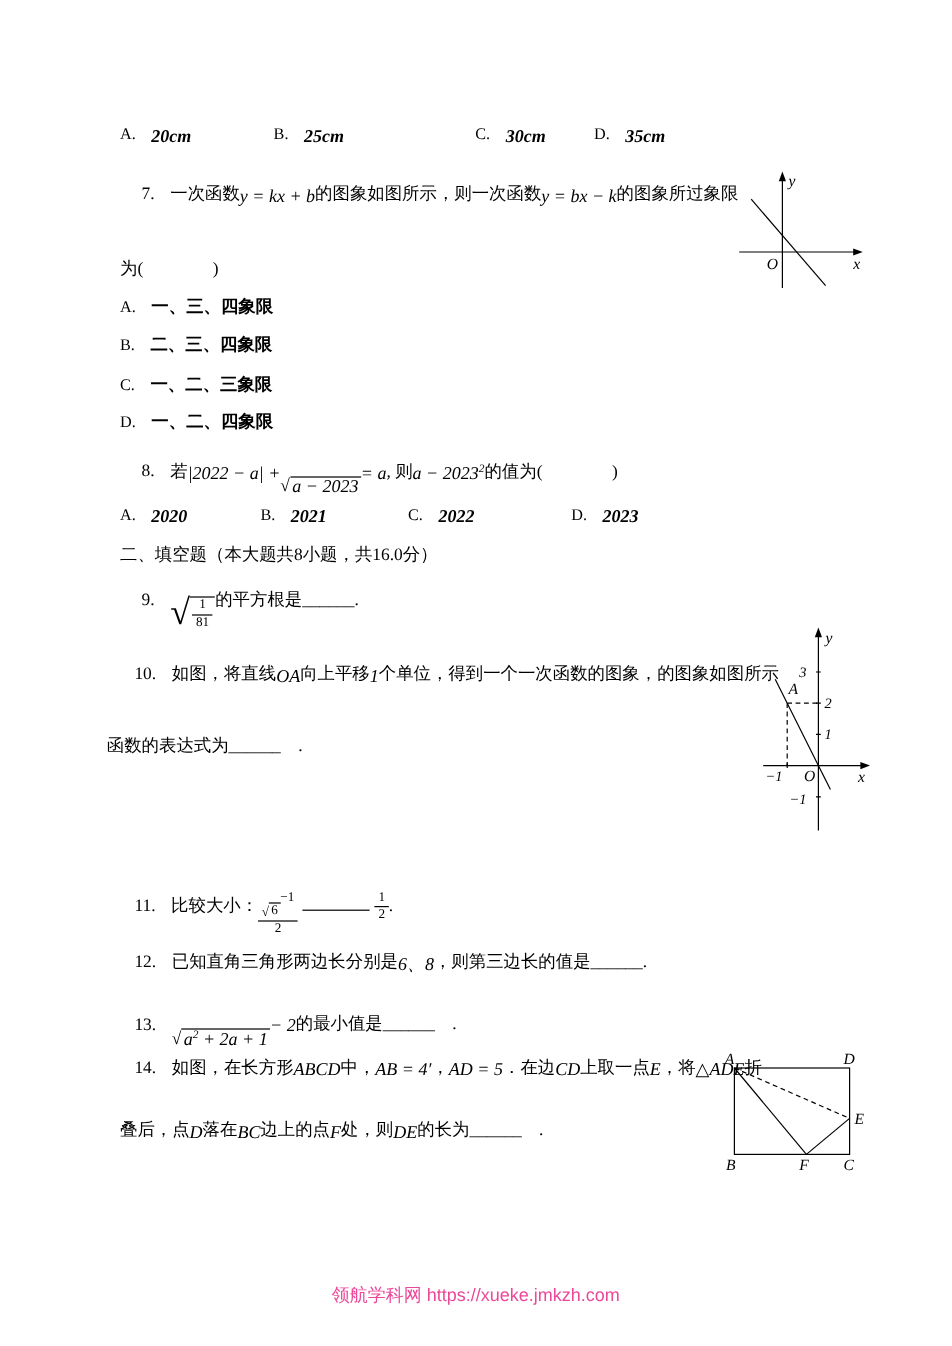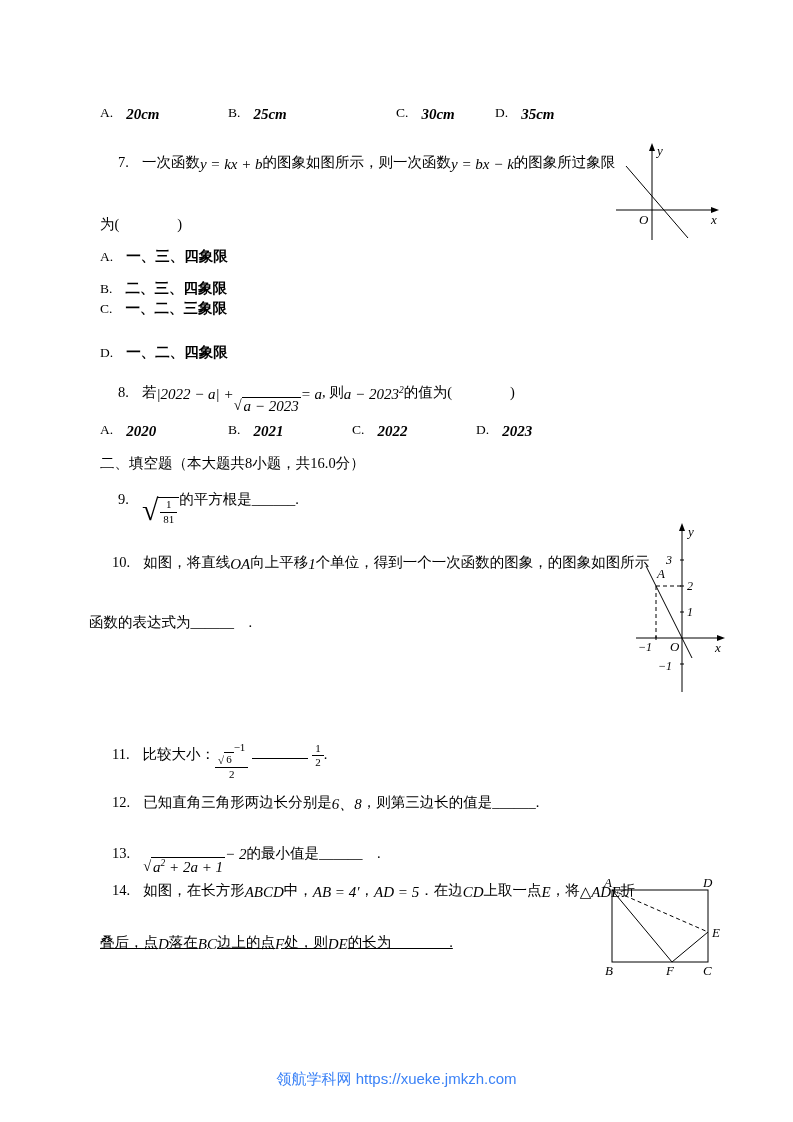--- a/index.html
+++ b/index.html
@@ -18,21 +18,21 @@
   .frac .fnum{display:block;border-bottom:1px solid #000;padding:0 3px;}
   .frac .fden{display:block;padding:0 3px;}
   sup{font-size:9.5px;}
   .blankline{display:inline-block;width:56px;height:13px;border-bottom:1px solid #000;margin:0 4px;}
   .figure{position:absolute;}
   svg line, svg rect{stroke:#000;stroke-width:1;fill:none;}
   svg .dash{stroke-dasharray:4 3;}
   svg polygon{fill:#000;stroke:none;}
   svg text{font-family:"Liberation Serif","DejaVu Serif",serif;font-size:13px;font-style:italic;fill:#000;}
   svg text.small{font-size:12px;}
-  .footer{position:absolute;top:1070px;left:0;width:100%;text-align:center;color:#3b82f6;
+  .footer{position:absolute;top:1070px;left:0;width:100%;text-align:center;color:#ec4899;
           font-size:15px;font-family:"Liberation Sans","DejaVu Sans",sans-serif;}
 </style>
 </head>
 <body>
 
 <div>
 
   <div class="line" style="top:101px;left:100px;">
     <span class="optlabel">A.</span><span class="math optval">20cm</span>
   </div>
@@ -63,38 +63,38 @@
     <text x="99" y="84">x</text>
     <text x="27" y="84">O</text>
   </svg>
 
   <div class="line" style="top:245px;left:100px;">
     <span class="optlabel">A.</span><span class="optval">一、三、四象限</span>
   </div>
   <div class="line" style="top:277px;left:100px;">
     <span class="optlabel">B.</span><span class="optval">二、三、四象限</span>
   </div>
-  <div class="line" style="top:297px;left:100px;">
+  <div class="line" style="top:310px;left:100px;">
     <span class="optlabel">C.</span><span class="optval">一、二、三象限</span>
   </div>
   <div class="line" style="top:341px;left:100px;">
     <span class="optlabel">D.</span><span class="optval">一、二、四象限</span>
   </div>
 
   <div class="line" style="top:373px;left:118px;">
     <span class="qnum">8.</span><span>若</span><span class="math">|2022 − a| +</span><span class="rad"><span class="rad-sign">√</span><span class="rad-body math">a − 2023</span></span><span class="math">= a</span><span>, 则</span><span class="math"><span>a − 2023</span><sup>2</sup></span><span>的值为(　　　　)</span>
   </div>
 
   <div class="line" style="top:418px;left:100px;">
     <span class="optlabel">A.</span><span class="math optval">2020</span>
   </div>
-  <div class="line" style="top:418px;left:228px;">
+  <div class="line" style="top:418px;left:217px;">
     <span class="optlabel">B.</span><span class="math optval">2021</span>
   </div>
-  <div class="line" style="top:418px;left:352px;">
+  <div class="line" style="top:418px;left:340px;">
     <span class="optlabel">C.</span><span class="math optval">2022</span>
   </div>
   <div class="line" style="top:418px;left:476px;">
     <span class="optlabel">D.</span><span class="math optval">2023</span>
   </div>
 
   <div class="line" style="top:452px;left:100px;">
     <span>二、填空题（本大题共8小题，共16.0分）</span>
   </div>
 
@@ -141,21 +141,21 @@
     <span class="qnum">12.</span><span>已知直角三角形两边长分别是</span><span class="math">6、8</span><span>，则第三边长的值是______.</span>
   </div>
 
   <div class="line" style="top:833px;left:112px;">
     <span class="qnum">13.</span><span class="rad"><span class="rad-sign">√</span><span class="rad-body math"><span>a</span><sup>2</sup><span> + 2a + 1</span></span></span><span class="math">− 2</span><span>的最小值是______　.</span>
   </div>
 
   <div class="line" style="top:879px;left:112px;">
     <span class="qnum">14.</span><span>如图，在长方形</span><span class="math">ABCD</span><span>中，</span><span class="math">AB = 4′</span><span>，</span><span class="math">AD = 5</span><span>．在边</span><span class="math">CD</span><span>上取一点</span><span class="math">E</span><span>，将</span><span class="math">△ADE</span><span>折</span>
   </div>
-  <div class="line" style="top:931px;left:100px;text-decoration:underline;">
+  <div class="line" style="top:931px;left:100px;">
     <span>叠后，点</span><span class="math">D</span><span>落在</span><span class="math">BC</span><span>边上的点</span><span class="math">F</span><span>处，则</span><span class="math">DE</span><span>的长为______　.</span>
   </div>
 
   <svg class="figure" style="left:600px;top:876px;" width="125" height="102" viewBox="0 0 125 102">
     <rect x="12" y="14" width="96" height="72"></rect>
     <line x1="12" y1="14" x2="72" y2="86"></line>
     <line x1="72" y1="86" x2="108" y2="56"></line>
     <line x1="12" y1="14" x2="108" y2="56" class="dash"></line>
     <text x="4" y="11">A</text>
     <text x="103" y="11">D</text>

